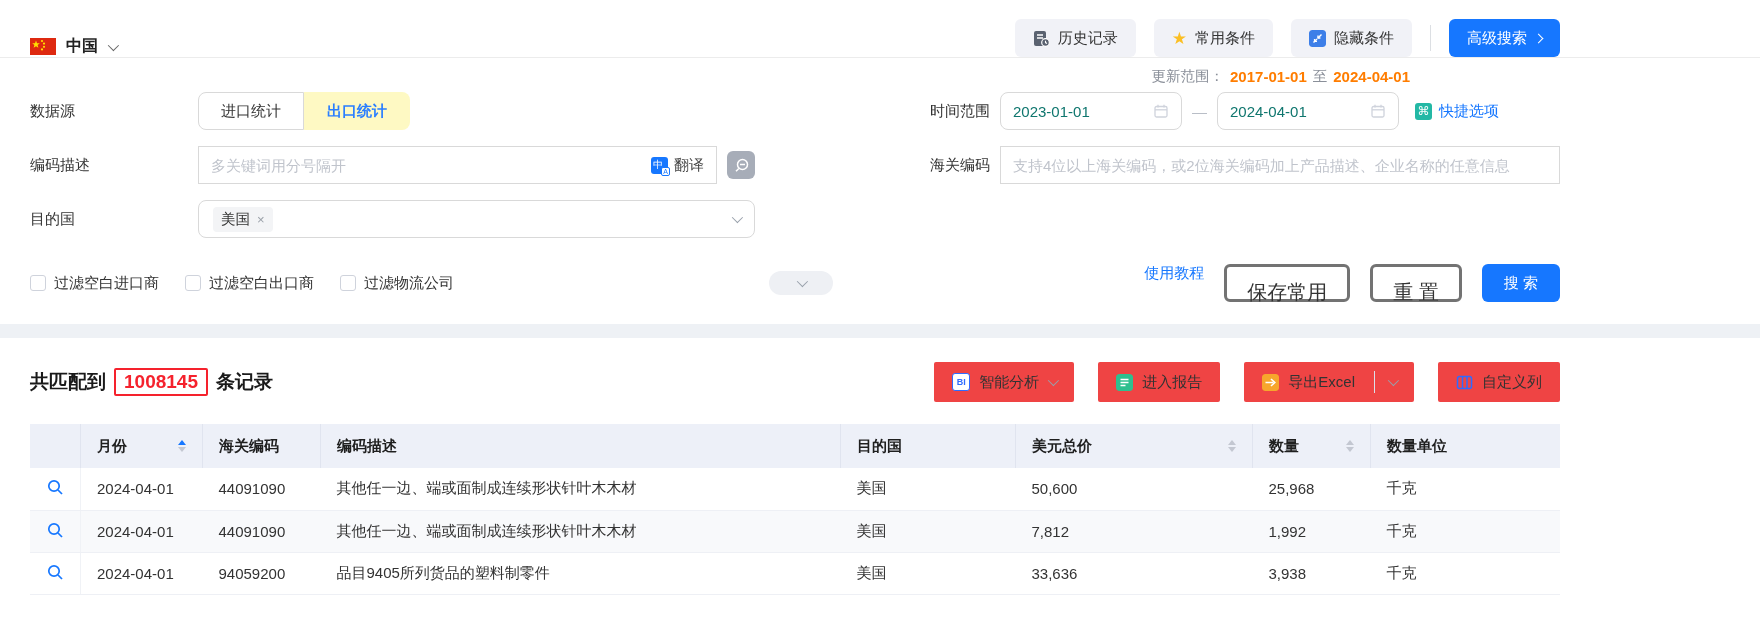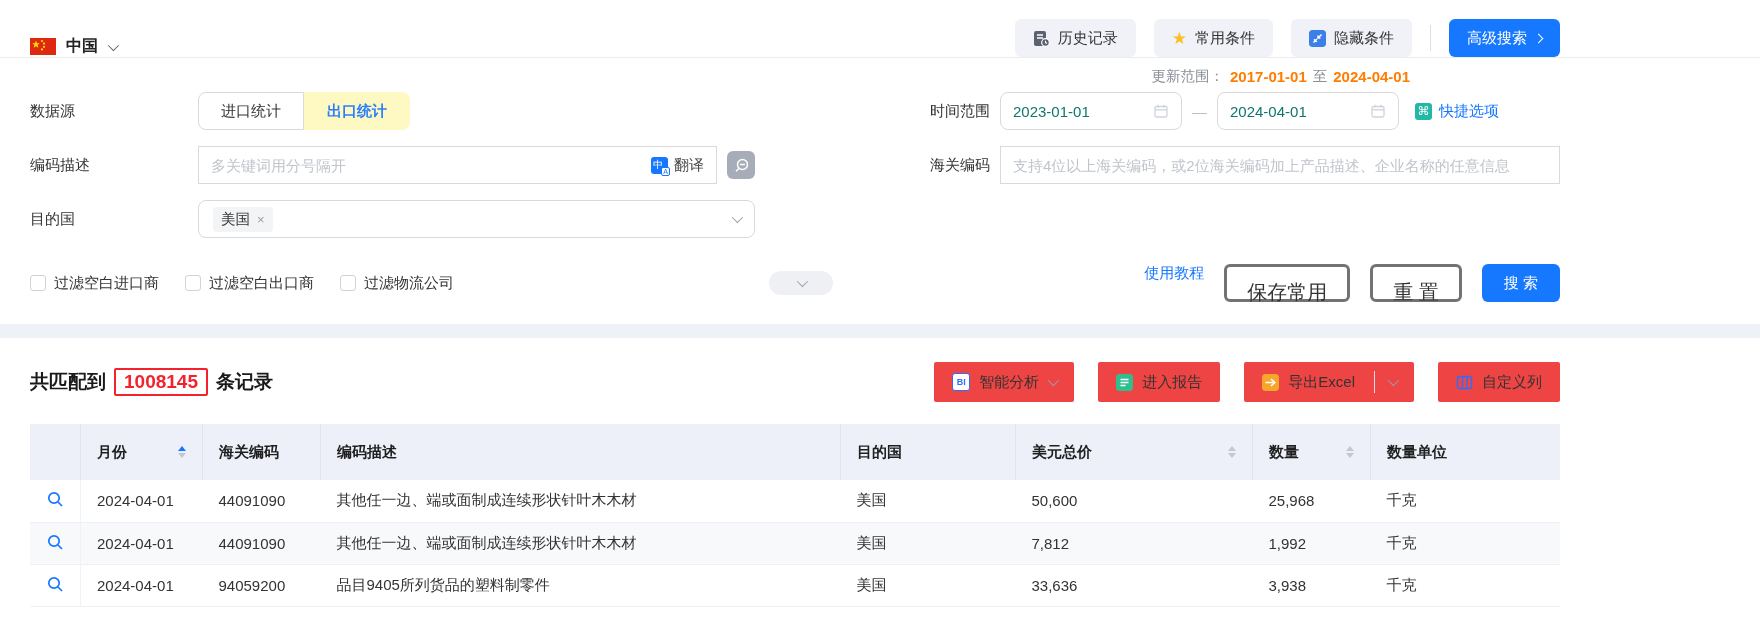--- a/index.html
+++ b/index.html
@@ -66,21 +66,21 @@
   .results { padding:24px 200px 0 30px; background:#fff; }
   .summary-row { display:flex; align-items:center; }
   .summary { display:flex; align-items:center; gap:8px; font-size:19px; font-weight:700; color:#1a1a1a; }
   .count-box { border:2px solid #f5222d; border-radius:2px; color:#f5222d; padding:1px 8px; font-weight:700; }
   .res-toolbar { margin-left:auto; display:flex; align-items:center; gap:24px; }
   .res-btn { display:flex; align-items:center; gap:9px; height:40px; padding:0 18px; background:#ef4444; border:none; border-radius:2px; font-size:15px; color:#333; cursor:pointer; font-family:inherit; }
   .bi-icon { width:18px; height:18px; border:1.5px solid #2f6bff; border-radius:3px; color:#2f6bff; font-size:9px; font-weight:700; display:flex; align-items:center; justify-content:center; background:#fff; }
   .split-div { width:1px; height:22px; background:#dcdfe8; margin:0 4px 0 10px; }
   
   table { width:100%; border-collapse:collapse; margin-top:22px; font-size:15px; }
-  thead th { background:#edf0f8; height:56px; text-align:left; padding:0 16px; font-weight:700; color:#1f1f1f; border-right:1px solid #e0e4ef; }
+  thead th { background:#edf0f8; height:44px; text-align:left; padding:0 16px; font-weight:700; color:#1f1f1f; border-right:1px solid #e0e4ef; }
   thead th:last-child { border-right:none; }
   .thflex { display:flex; align-items:center; }
   .sorter { display:inline-flex; flex-direction:column; gap:2px; margin-left:auto; cursor:pointer; }
   .car-up { width:0; height:0; border-left:4.5px solid transparent; border-right:4.5px solid transparent; border-bottom:5.5px solid #c3c7d1; }
   .car-dn { width:0; height:0; border-left:4.5px solid transparent; border-right:4.5px solid transparent; border-top:5.5px solid #c3c7d1; }
   .car-active { border-bottom-color:#1677ff; }
   tbody td { height:42px; padding:0 16px; border-bottom:1px solid #eef0f5; color:#333; }
   tbody tr.alt { background:#f8f9fb; }
   td.search-cell { text-align:center; border-right:1px solid #f0f2f6; cursor:pointer; }
   col.c-search { width:48px; } col.c-month { width:122px; } col.c-hs { width:118px; }

